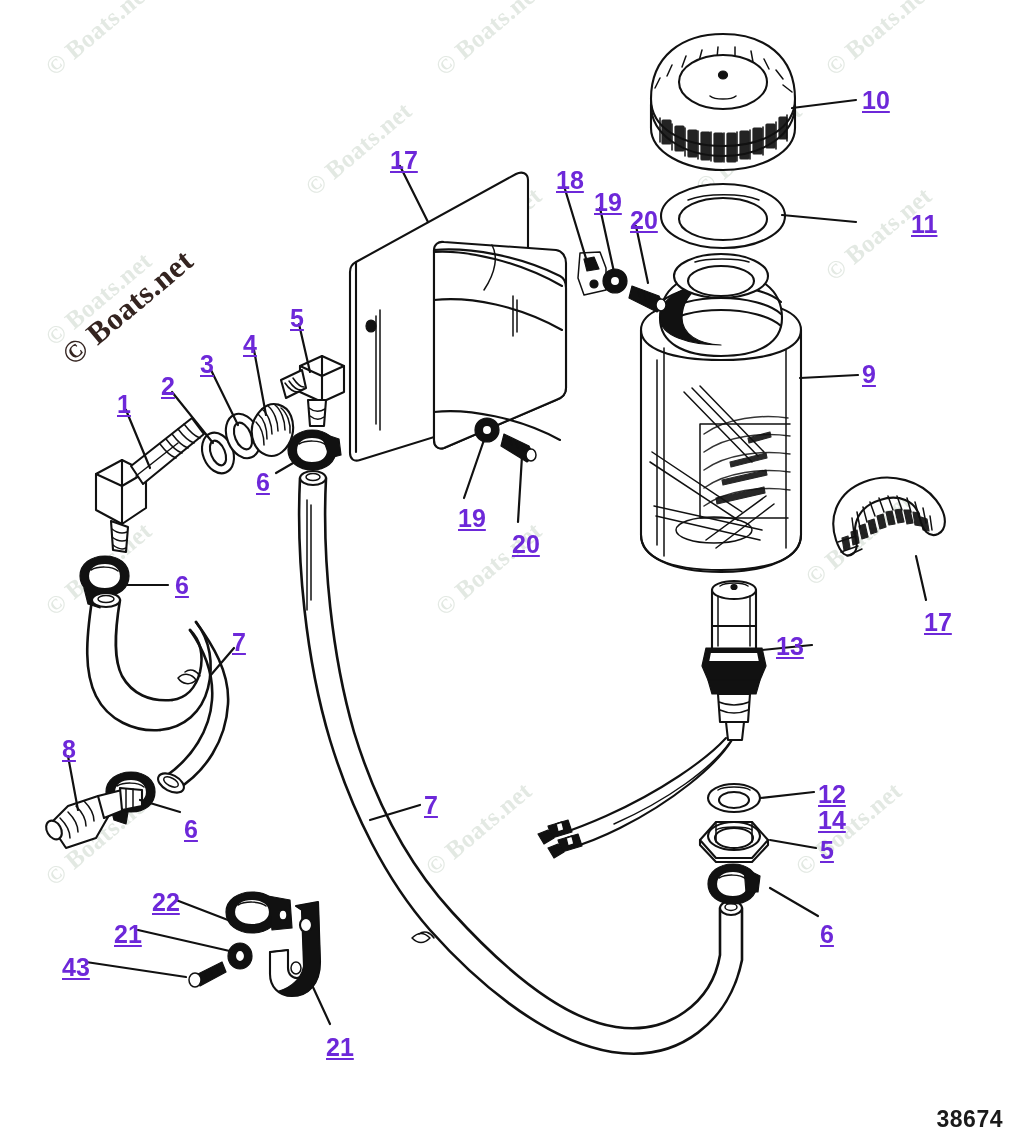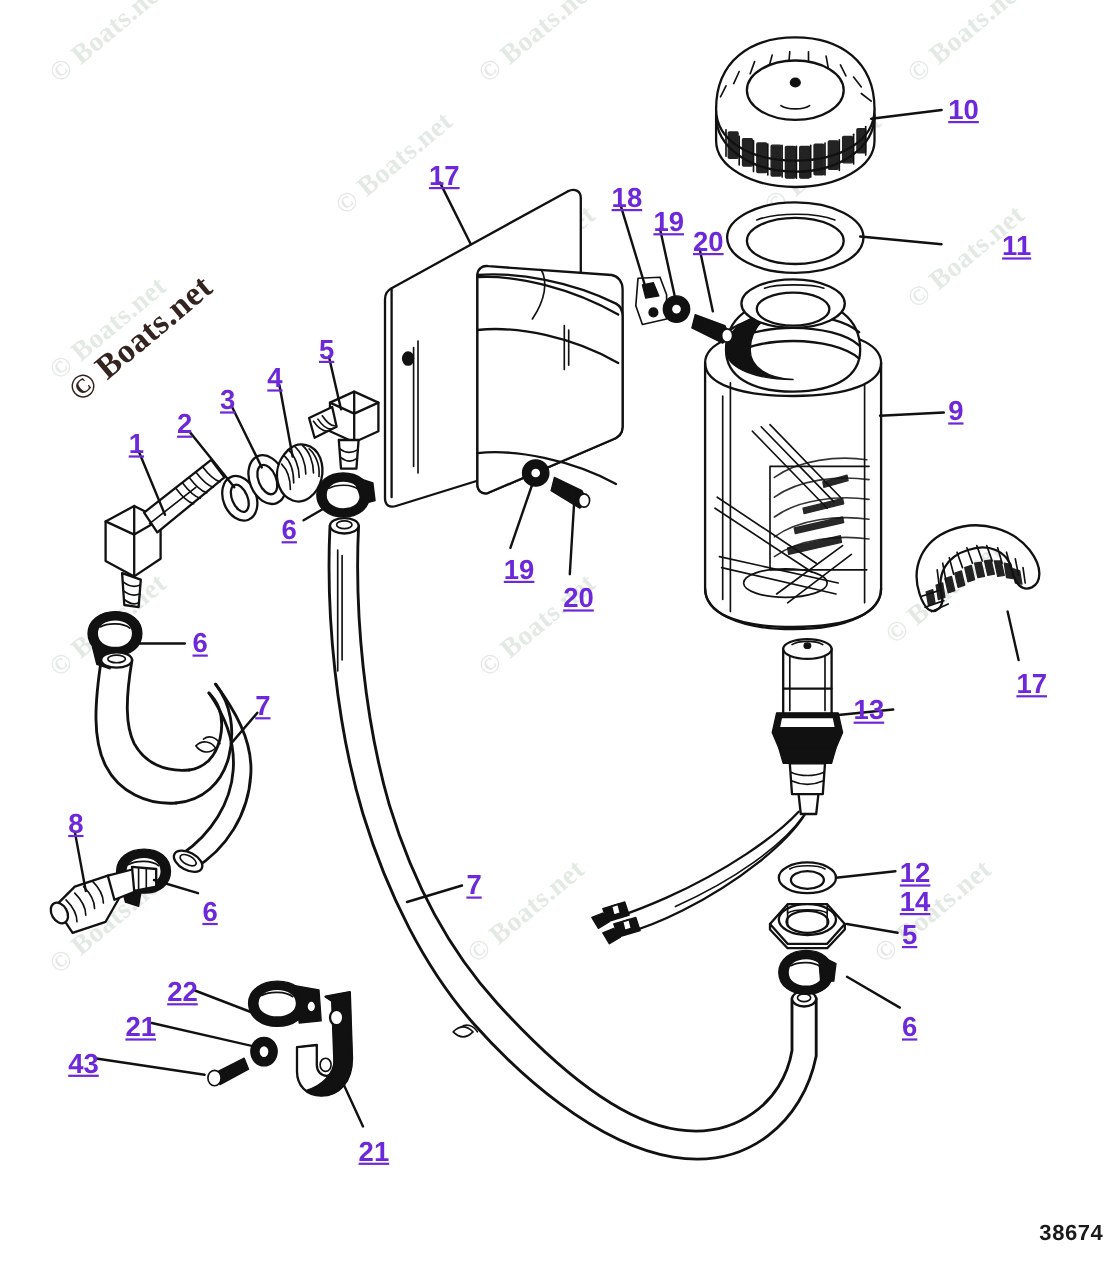--- a/index.html
+++ b/index.html
@@ -69,21 +69,21 @@
     line-height: 1;
     user-select: none;
     text-decoration: underline;
   }
   #diagram-number {
     position: absolute;
     right: 14px;
     bottom: 14px;
     font-family: "Liberation Sans", sans-serif;
     font-weight: bold;
-    font-size: 20px;
+    font-size: 23px;
     color: #1a1a1a;
     letter-spacing: 0.5px;
     z-index: 8;
   }
 </style>
 </head>
 <body>
 
 <div id="page">
 

